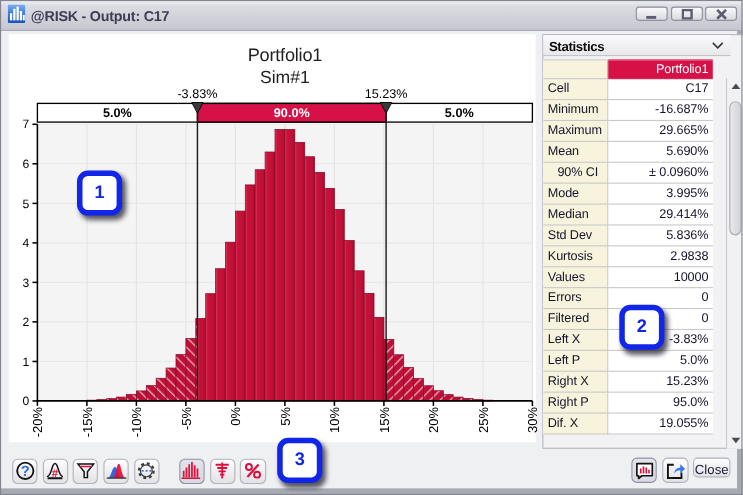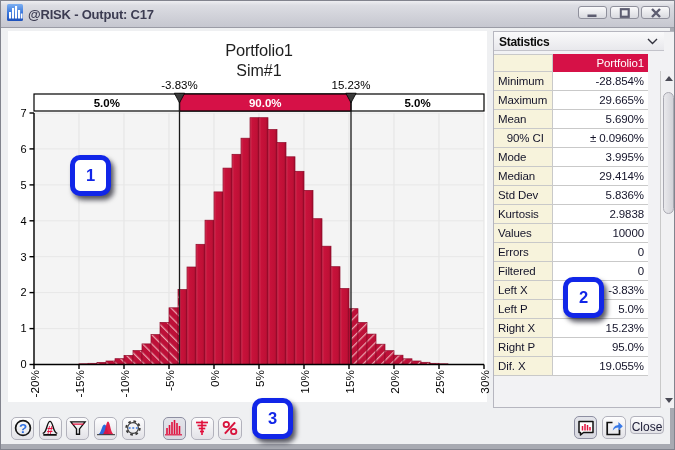--- a/index.html
+++ b/index.html
@@ -218,23 +218,27 @@
  <div id="statpanel">
    <div id="stathead">Statistics<svg id="statchev" width="11" height="7" viewBox="0 0 11 7">
           <path d="M1 1 L5.5 5.5 L10 1" fill="none" stroke="#33333f" stroke-width="1.4"></path>
         </svg></div>
    <table id="stattab">
      <tbody>
           <tr class="hd">
             <td class="l"></td>
             <td class="v">Portfolio1</td>
           </tr>
+     <tr>
+            <td class="l">Cell</td>
+            <td class="v">C17</td>
+          </tr>
 <tr>
             <td class="l">Minimum</td>
-            <td class="v">-28.854%</td>
+            <td class="v">-16.687%</td>
           </tr>
 <tr>
             <td class="l">Maximum</td>
             <td class="v">29.665%</td>
           </tr>
 <tr>
             <td class="l">Mean</td>
             <td class="v">5.690%</td>
           </tr>
 <tr>

